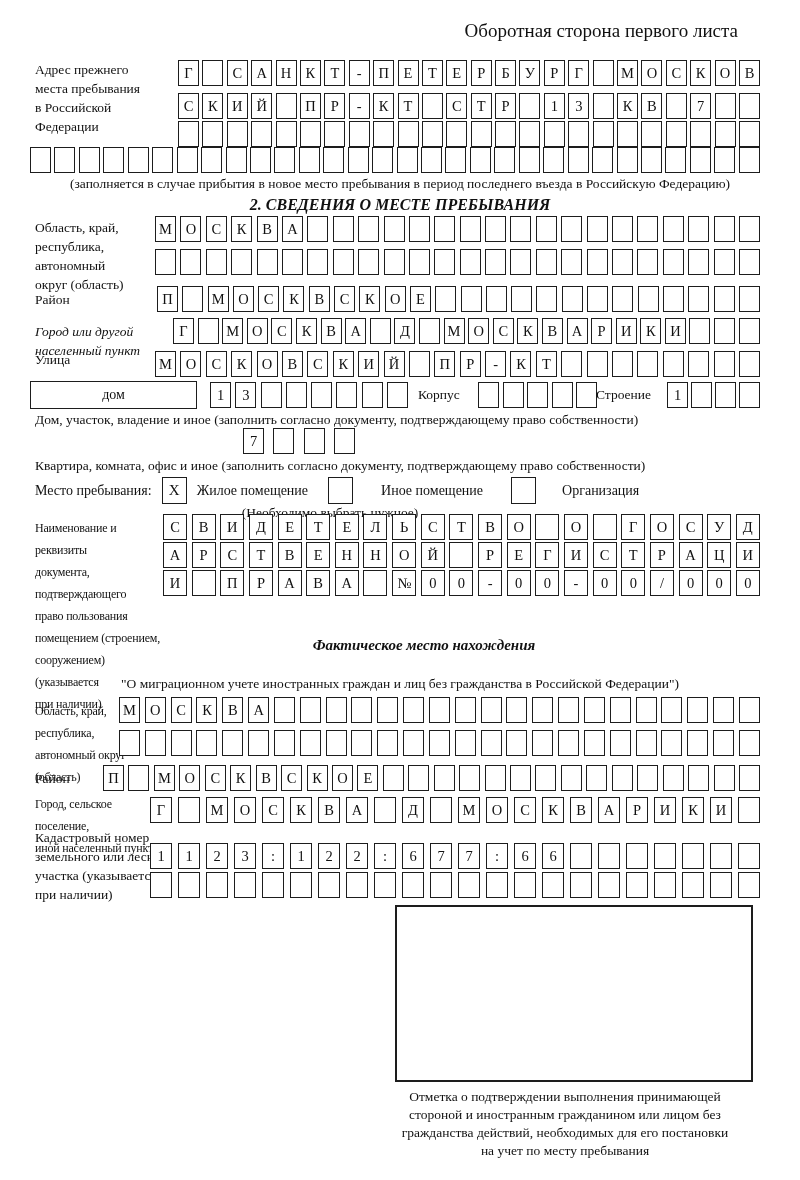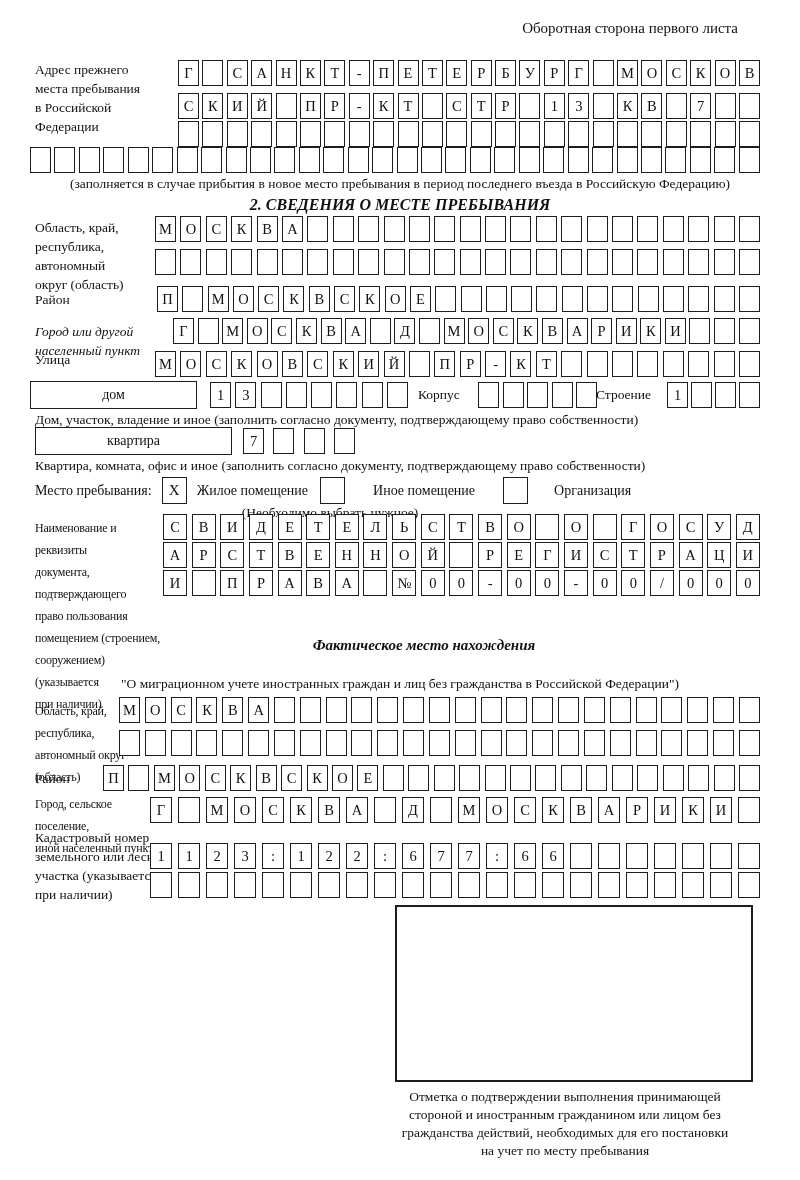--- a/index.html
+++ b/index.html
@@ -1,20 +1,20 @@
 <!DOCTYPE html>
 <html><head>
 <meta charset="utf-8">
 <style>
   html,body{margin:0;padding:0;background:#fff;}
   .page{
     position:relative;width:800px;height:1180px;background:#fff;color:#111;
     font-family:"Liberation Serif","DejaVu Serif",serif;overflow:hidden;
   }
-  .corner{position:absolute;top:20px;right:62px;font-size:15px;}
+  .corner{position:absolute;top:20px;right:62px;font-size:19px;}
   .label{position:absolute;font-size:13.5px;line-height:19px;white-space:pre-line;}
   .label.small{font-size:12px;line-height:22px;letter-spacing:-0.2px;}
   .cells{position:absolute;display:flex;justify-content:space-between;height:26px;}
   .cell{
     width:var(--cw,21px);height:26px;box-sizing:border-box;border:1.8px solid #1d1d1d;
     display:flex;align-items:center;justify-content:center;font-size:14.5px;background:#fff;
   }
   .bigbox{
     position:absolute;height:28px;box-sizing:border-box;border:1.8px solid #1d1d1d;
     display:flex;align-items:center;justify-content:center;font-size:14px;background:#fff;
@@ -322,34 +322,33 @@
     <div class="cells" style="left:637px;top:1px;width:93px;">
         <div class="cell">1</div>
         <div class="cell"></div>
         <div class="cell"></div>
         <div class="cell"></div>
       </div>
   </div>
   <div class="note left" style="left:35px;top:412px;">Дом, участок, владение и иное (заполнить согласно документу, подтверждающему право собственности)</div>
 
   <div style="position:absolute;left:35px;top:427px;width:725px;height:28px;">
-    <div class="bigbox" style="left:0;top:0;width:197px;">квартира</div>
     <div class="cells" style="left:208px;top:1px;width:112px;">
         <div class="cell">7</div>
         <div class="cell"></div>
         <div class="cell"></div>
         <div class="cell"></div>
       </div>
   </div>
   <div class="note left" style="left:35px;top:458px;">Квартира, комната, офис и иное (заполнить согласно документу, подтверждающему право собственности)</div>
 
   <div class="stayrow">
     <span style="margin-right:10px;">Место пребывания:</span>
     <span class="chk" style="margin-right:10px;">X</span>
-    <span style="margin-right:12px;">Жилое помещение</span>
+    <span style="margin-right:20px;">Жилое помещение</span>
     <span class="chk" style="margin-right:28px;"></span>
     <span style="margin-right:28px;">Иное помещение</span>
     <span class="chk" style="margin-right:26px;"></span>
     <span>Организация</span>
   </div>
   <div class="note" style="left:150px;top:505px;width:360px;">(Необходимо выбрать нужное)</div>
 
   <div class="label small" style="left:35px;top:517px;width:132px;">Наименование и реквизиты
 документа, подтверждающего
 право пользования

